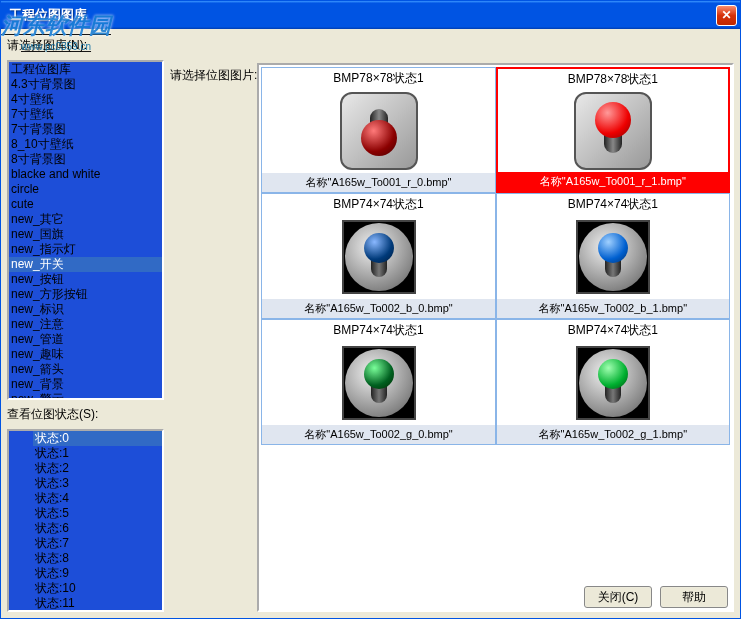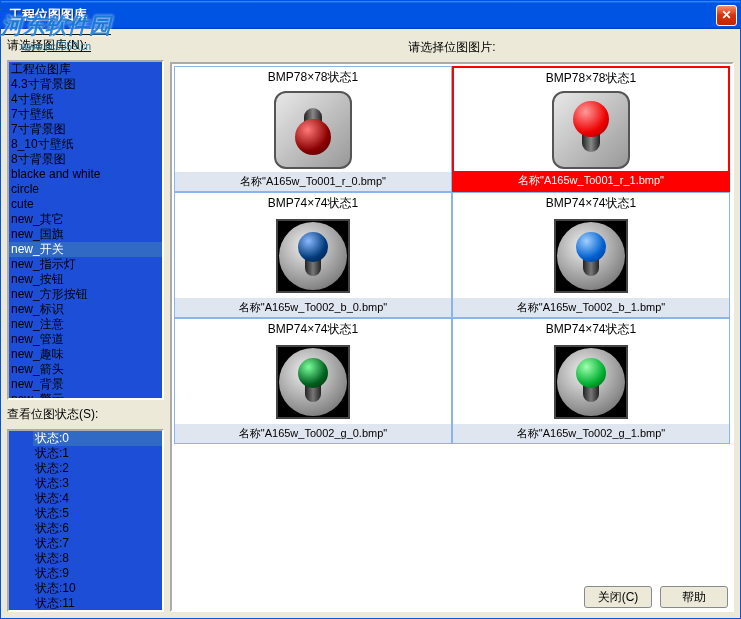--- a/index.html
+++ b/index.html
@@ -18,21 +18,21 @@
 .content { display: flex; height: calc(100% - 28px); padding: 6px; gap: 6px; }
 
 .left-col { width: 157px; display: flex; flex-direction: column; gap: 4px; }
 .panel-label { font-size: 12px; padding: 2px 0; }
 .listbox { border: 2px inset #fff; background: #1d4ed8; font-size: 12px; overflow-y: auto; flex: 1 1 auto; }
 .listbox .item { padding: 0 2px; line-height: 15px; white-space: nowrap; cursor: default; }
 .listbox .item.selected { background: #316ac5; color: #fff; }
 .lib-list { height: 340px; flex: 0 0 340px; }
 .state-list { flex: 1; padding-left: 24px; }
 
-.right-col { flex: 1; display: flex; flex-direction: column; }
+.right-col { flex: 1; display: flex; flex-direction: row; margin-top: 28px; }
 .right-label { font-size: 12px; text-align: center; padding: 4px 0 6px; }
 .grid-wrap { flex: 1; border: 2px inset #fff; background: #fff; overflow-y: auto; padding: 2px; }
 .image-grid { display: grid; grid-template-columns: 1fr 1fr; gap: 0; }
 .cell { border: 1px solid #8ab5e8; display: flex; flex-direction: column; align-items: center; background: #fff; height: 126px; position: relative; }
 .cell.sel { border: 2px solid #f00; }
 .cell-header { font-size: 12px; padding: 2px 0; }
 .cell-img { flex: 1; display: flex; align-items: center; justify-content: center; }
 .cell-footer { width: 100%; font-size: 11px; text-align: center; padding: 2px 0; background: #e0e6f0; white-space: nowrap; overflow: hidden; }
 .cell.sel .cell-footer { background: #f00; color: #fff; }
 
@@ -79,22 +79,22 @@
           <div class="item">4寸壁纸</div>
           <div class="item">7寸壁纸</div>
           <div class="item">7寸背景图</div>
           <div class="item">8_10寸壁纸</div>
           <div class="item">8寸背景图</div>
           <div class="item">blacke and white</div>
           <div class="item">circle</div>
           <div class="item">cute</div>
           <div class="item">new_其它</div>
           <div class="item">new_国旗</div>
+          <div class="item">new_指示灯</div>
           <div class="item selected">new_开关</div>
-          <div class="item">new_指示灯</div>
           <div class="item">new_按钮</div>
           <div class="item">new_方形按钮</div>
           <div class="item">new_标识</div>
           <div class="item">new_注意</div>
           <div class="item">new_管道</div>
           <div class="item">new_趣味</div>
           <div class="item">new_箭头</div>
           <div class="item">new_背景</div>
           <div class="item">new_警示</div>
         </div>

